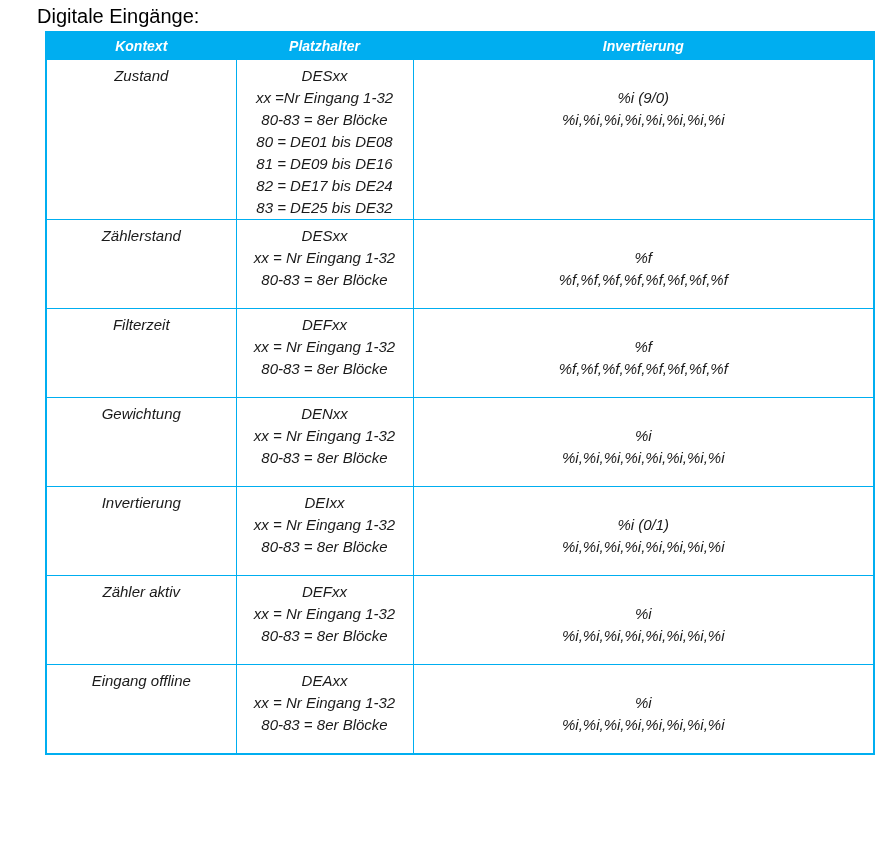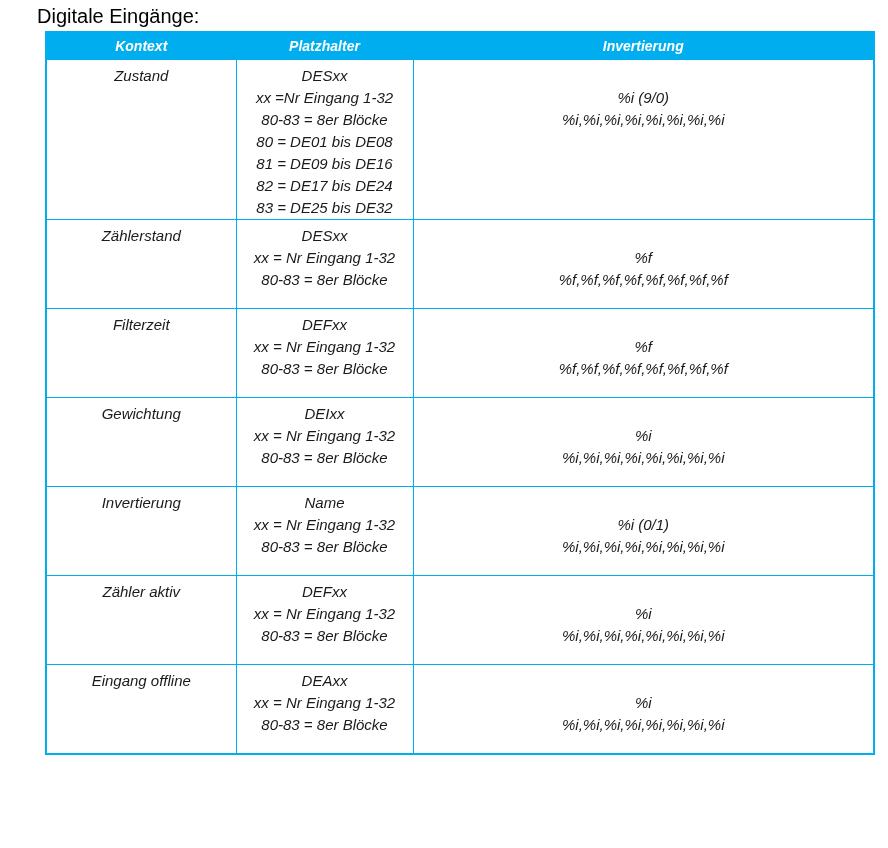--- a/index.html
+++ b/index.html
@@ -140,36 +140,36 @@
             <div class="line"></div>
             <div class="line">%f</div>
             <div class="line">%f,%f,%f,%f,%f,%f,%f,%f</div>
           </td>
         </tr>
         <tr>
           <td>
             <div class="line">Gewichtung</div>
           </td>
           <td>
+            <div class="line">DENxx</div>
+            <div class="line">xx = Nr Eingang 1-32</div>
+            <div class="line">80-83 = 8er Blöcke</div>
+          </td>
+          <td>
+            <div class="line"></div>
+            <div class="line">%i</div>
+            <div class="line">%i,%i,%i,%i,%i,%i,%i,%i</div>
+          </td>
+        </tr>
+        <tr>
+          <td>
+            <div class="line">Invertierung</div>
+          </td>
+          <td>
             <div class="line">DEIxx</div>
-            <div class="line">xx = Nr Eingang 1-32</div>
-            <div class="line">80-83 = 8er Blöcke</div>
-          </td>
-          <td>
-            <div class="line"></div>
-            <div class="line">%i</div>
-            <div class="line">%i,%i,%i,%i,%i,%i,%i,%i</div>
-          </td>
-        </tr>
-        <tr>
-          <td>
-            <div class="line">Invertierung</div>
-          </td>
-          <td>
-            <div class="line">Name</div>
             <div class="line">xx = Nr Eingang 1-32</div>
             <div class="line">80-83 = 8er Blöcke</div>
           </td>
           <td>
             <div class="line"></div>
             <div class="line">%i (0/1)</div>
             <div class="line">%i,%i,%i,%i,%i,%i,%i,%i</div>
           </td>
         </tr>
         <tr>

